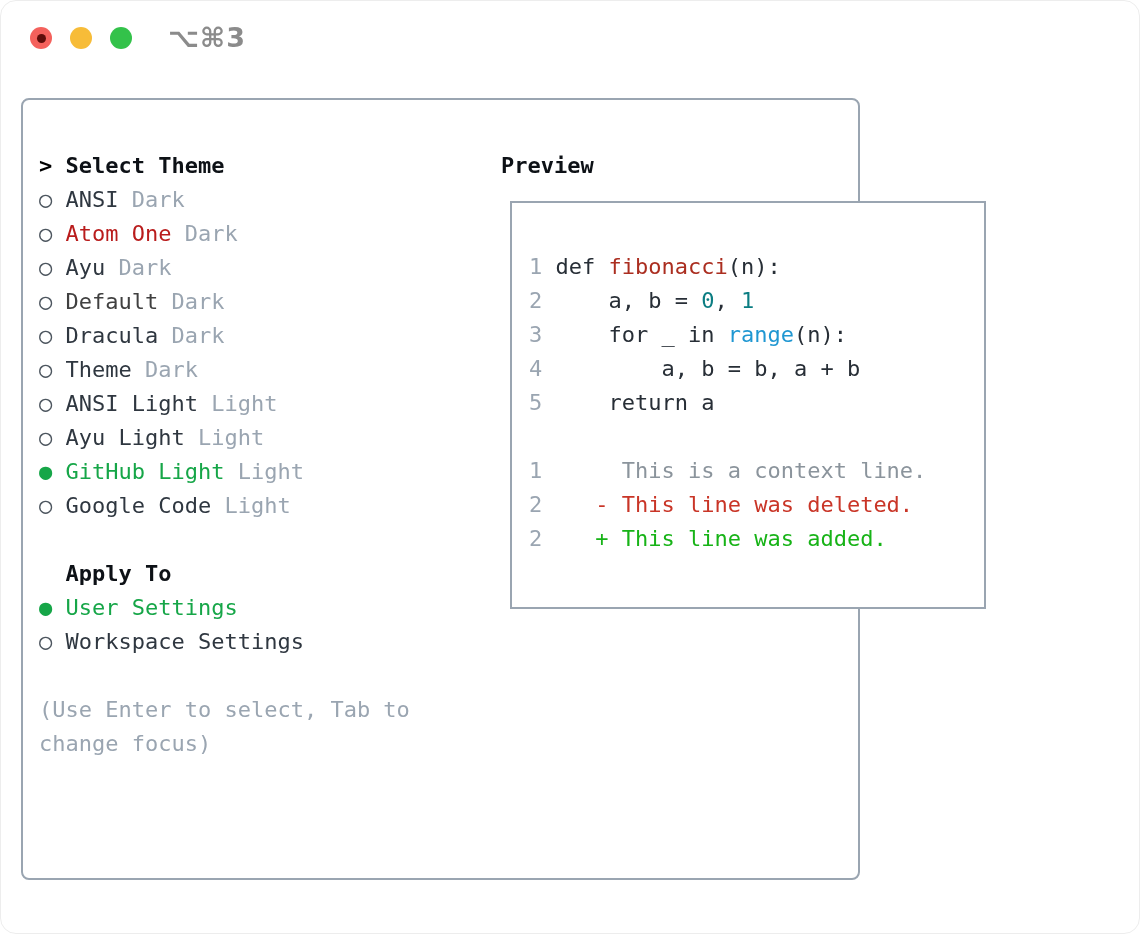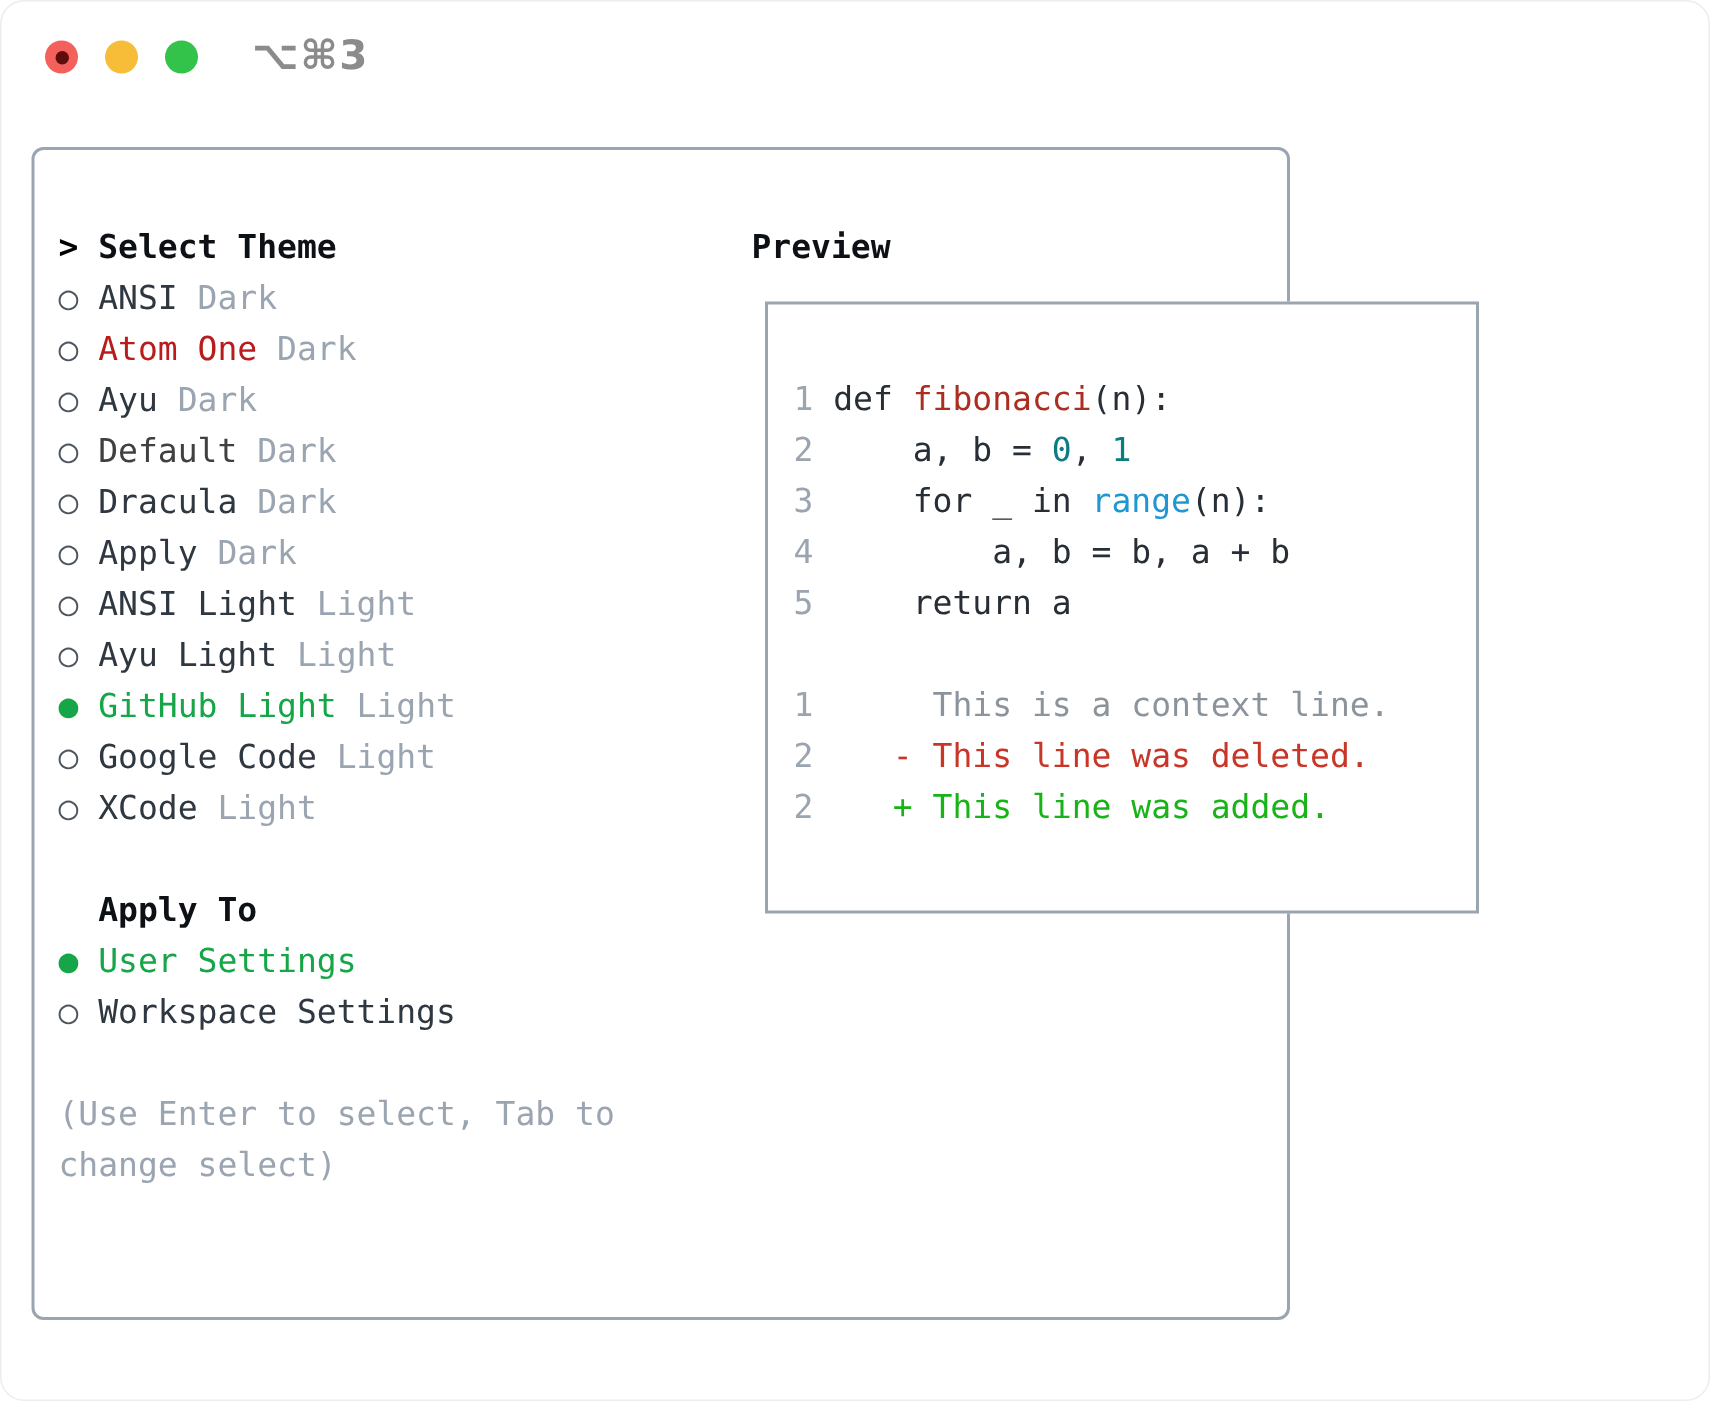--- a/index.html
+++ b/index.html
@@ -69,38 +69,37 @@
     <div class="leftcol">
       <div class="row">
         <span class="cursor">&gt;</span><span class="hdr">Select Theme</span>
       </div>
       <div id="theme-list">
           <div class="row"><span class="bullet" style="color: rgb(77, 86, 95);">○</span><span style="color: rgb(47, 55, 64); margin-top: 35px;">ANSI</span><span style="color: rgb(154, 165, 177);"> Dark</span></div>
           <div class="row"><span class="bullet" style="color: rgb(77, 86, 95);">○</span><span style="color: #b91c1c;">Atom One</span><span style="color: rgb(154, 165, 177);"> Dark</span></div>
           <div class="row"><span class="bullet" style="color: rgb(77, 86, 95);">○</span><span style="color: rgb(47, 55, 64);">Ayu</span><span style="color: rgb(154, 165, 177);"> Dark</span></div>
           <div class="row"><span class="bullet" style="color: rgb(77, 86, 95);">○</span><span style="color: #404040;">Default</span><span style="color: rgb(154, 165, 177);"> Dark</span></div>
           <div class="row"><span class="bullet" style="color: rgb(77, 86, 95);">○</span><span style="color: rgb(47, 55, 64);">Dracula</span><span style="color: rgb(154, 165, 177);"> Dark</span></div>
-          <div class="row"><span class="bullet" style="color: rgb(77, 86, 95);">○</span><span style="color: rgb(47, 55, 64);">Apply</span><span style="color: rgb(154, 165, 177);"> Dark</span></div>
+          <div class="row"><span class="bullet" style="color: rgb(77, 86, 95);">○</span><span style="color: rgb(47, 55, 64);">Theme</span><span style="color: rgb(154, 165, 177);"> Dark</span></div>
           <div class="row"><span class="bullet" style="color: rgb(77, 86, 95);">○</span><span style="color: rgb(47, 55, 64);">ANSI Light</span><span style="color: rgb(154, 165, 177);"> Light</span></div>
           <div class="row"><span class="bullet" style="color: rgb(77, 86, 95);">○</span><span style="color: rgb(47, 55, 64);">Ayu Light</span><span style="color: rgb(154, 165, 177);"> Light</span></div>
           <div class="row"><span class="bullet" style="color: rgb(22, 166, 72);">●</span><span style="color: rgb(22, 166, 72);">GitHub Light</span><span style="color: rgb(154, 165, 177);"> Light</span></div>
           <div class="row"><span class="bullet" style="color: rgb(77, 86, 95);">○</span><span style="color: rgb(47, 55, 64);">Google Code</span><span style="color: rgb(154, 165, 177);"> Light</span></div>
-          <div class="row"><span class="bullet" style="color: rgb(77, 86, 95);">○</span><span style="color: rgb(47, 55, 64);">XCode</span><span style="color: rgb(154, 165, 177);"> Light</span></div>
         </div>
       <div class="row"></div>
       <div class="row indent2">
         <span class="hdr">Apply To</span>
       </div>
       <div id="apply-list">
           <div class="row"><span class="bullet" style="color: rgb(22, 166, 72);">●</span><span style="color: rgb(22, 166, 72);">User Settings</span></div>
           <div class="row"><span class="bullet" style="color: rgb(77, 86, 95);">○</span><span style="color: rgb(47, 55, 64);">Workspace Settings</span></div>
         </div>
       <div class="row"></div>
       <div class="hint">(Use Enter to select, Tab to</div>
-      <div class="hint">change select)</div>
+      <div class="hint">change focus)</div>
     </div>
 
     <div class="rightcol">
       <div class="row hdr">Preview</div>
       <div class="previewbox" id="preview-box"><div class="code-line"><span style="color: rgb(154, 165, 177);">1</span><span style="color: rgb(39, 46, 54);"> def </span><span style="color: rgb(171, 46, 32);">fibonacci</span><span style="color: rgb(39, 46, 54);">(n):</span></div><div class="code-line"><span style="color: rgb(154, 165, 177);">2</span><span style="color: rgb(39, 46, 54);">     a, b = </span><span style="color: rgb(11, 125, 130);">0</span><span style="color: rgb(39, 46, 54);">, </span><span style="color: rgb(11, 125, 130);">1</span></div><div class="code-line"><span style="color: rgb(154, 165, 177);">3</span><span style="color: rgb(39, 46, 54);">     for _ in </span><span style="color: rgb(31, 151, 210);">range</span><span style="color: rgb(39, 46, 54);">(n):</span></div><div class="code-line"><span style="color: rgb(154, 165, 177);">4</span><span style="color: rgb(39, 46, 54);">         a, b = b, a + b</span></div><div class="code-line"><span style="color: rgb(154, 165, 177);">5</span><span style="color: rgb(39, 46, 54);">     return a</span></div><div class="code-line"><span style="color: rgb(154, 165, 177);"></span></div><div class="code-line"><span style="color: rgb(154, 165, 177);">1</span><span style="color: rgb(139, 148, 156);">      This is a context line.</span></div><div class="code-line"><span style="color: rgb(154, 165, 177);">2</span><span style="color: rgb(201, 53, 39);">    - This line was deleted.</span></div><div class="code-line"><span style="color: rgb(154, 165, 177);">2</span><span style="color: rgb(23, 179, 23);">    + This line was added.</span></div></div>
     </div>
 
   </div>
 </div>
 

